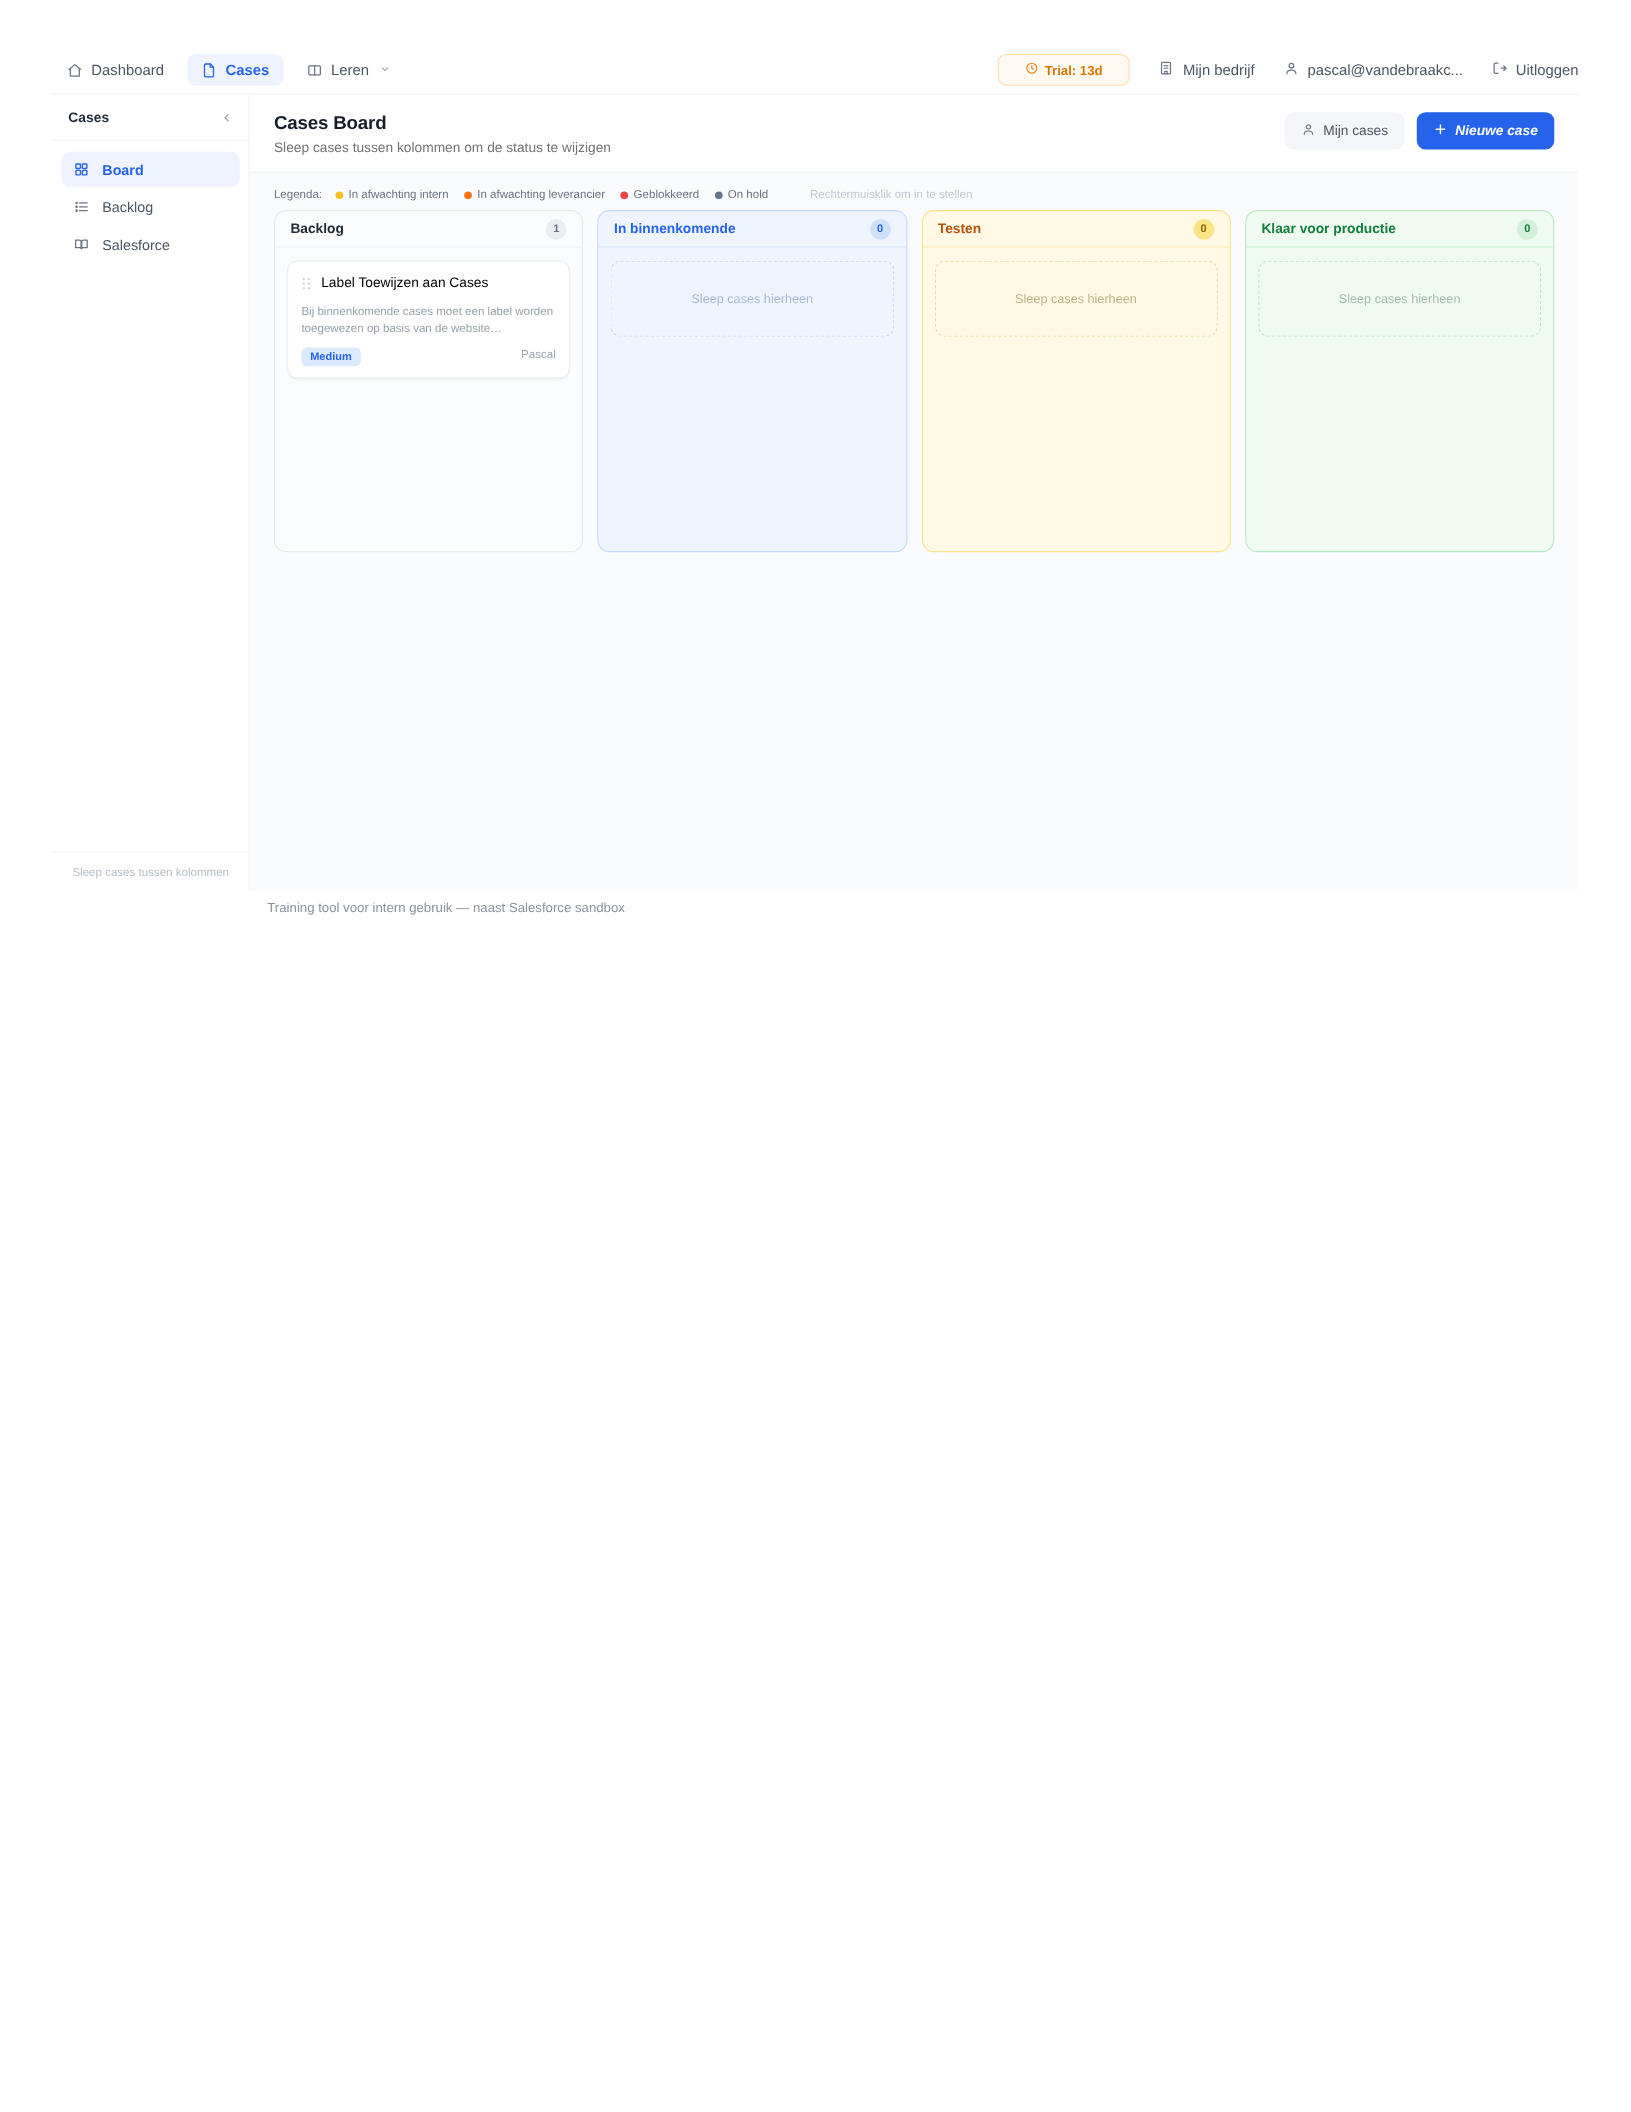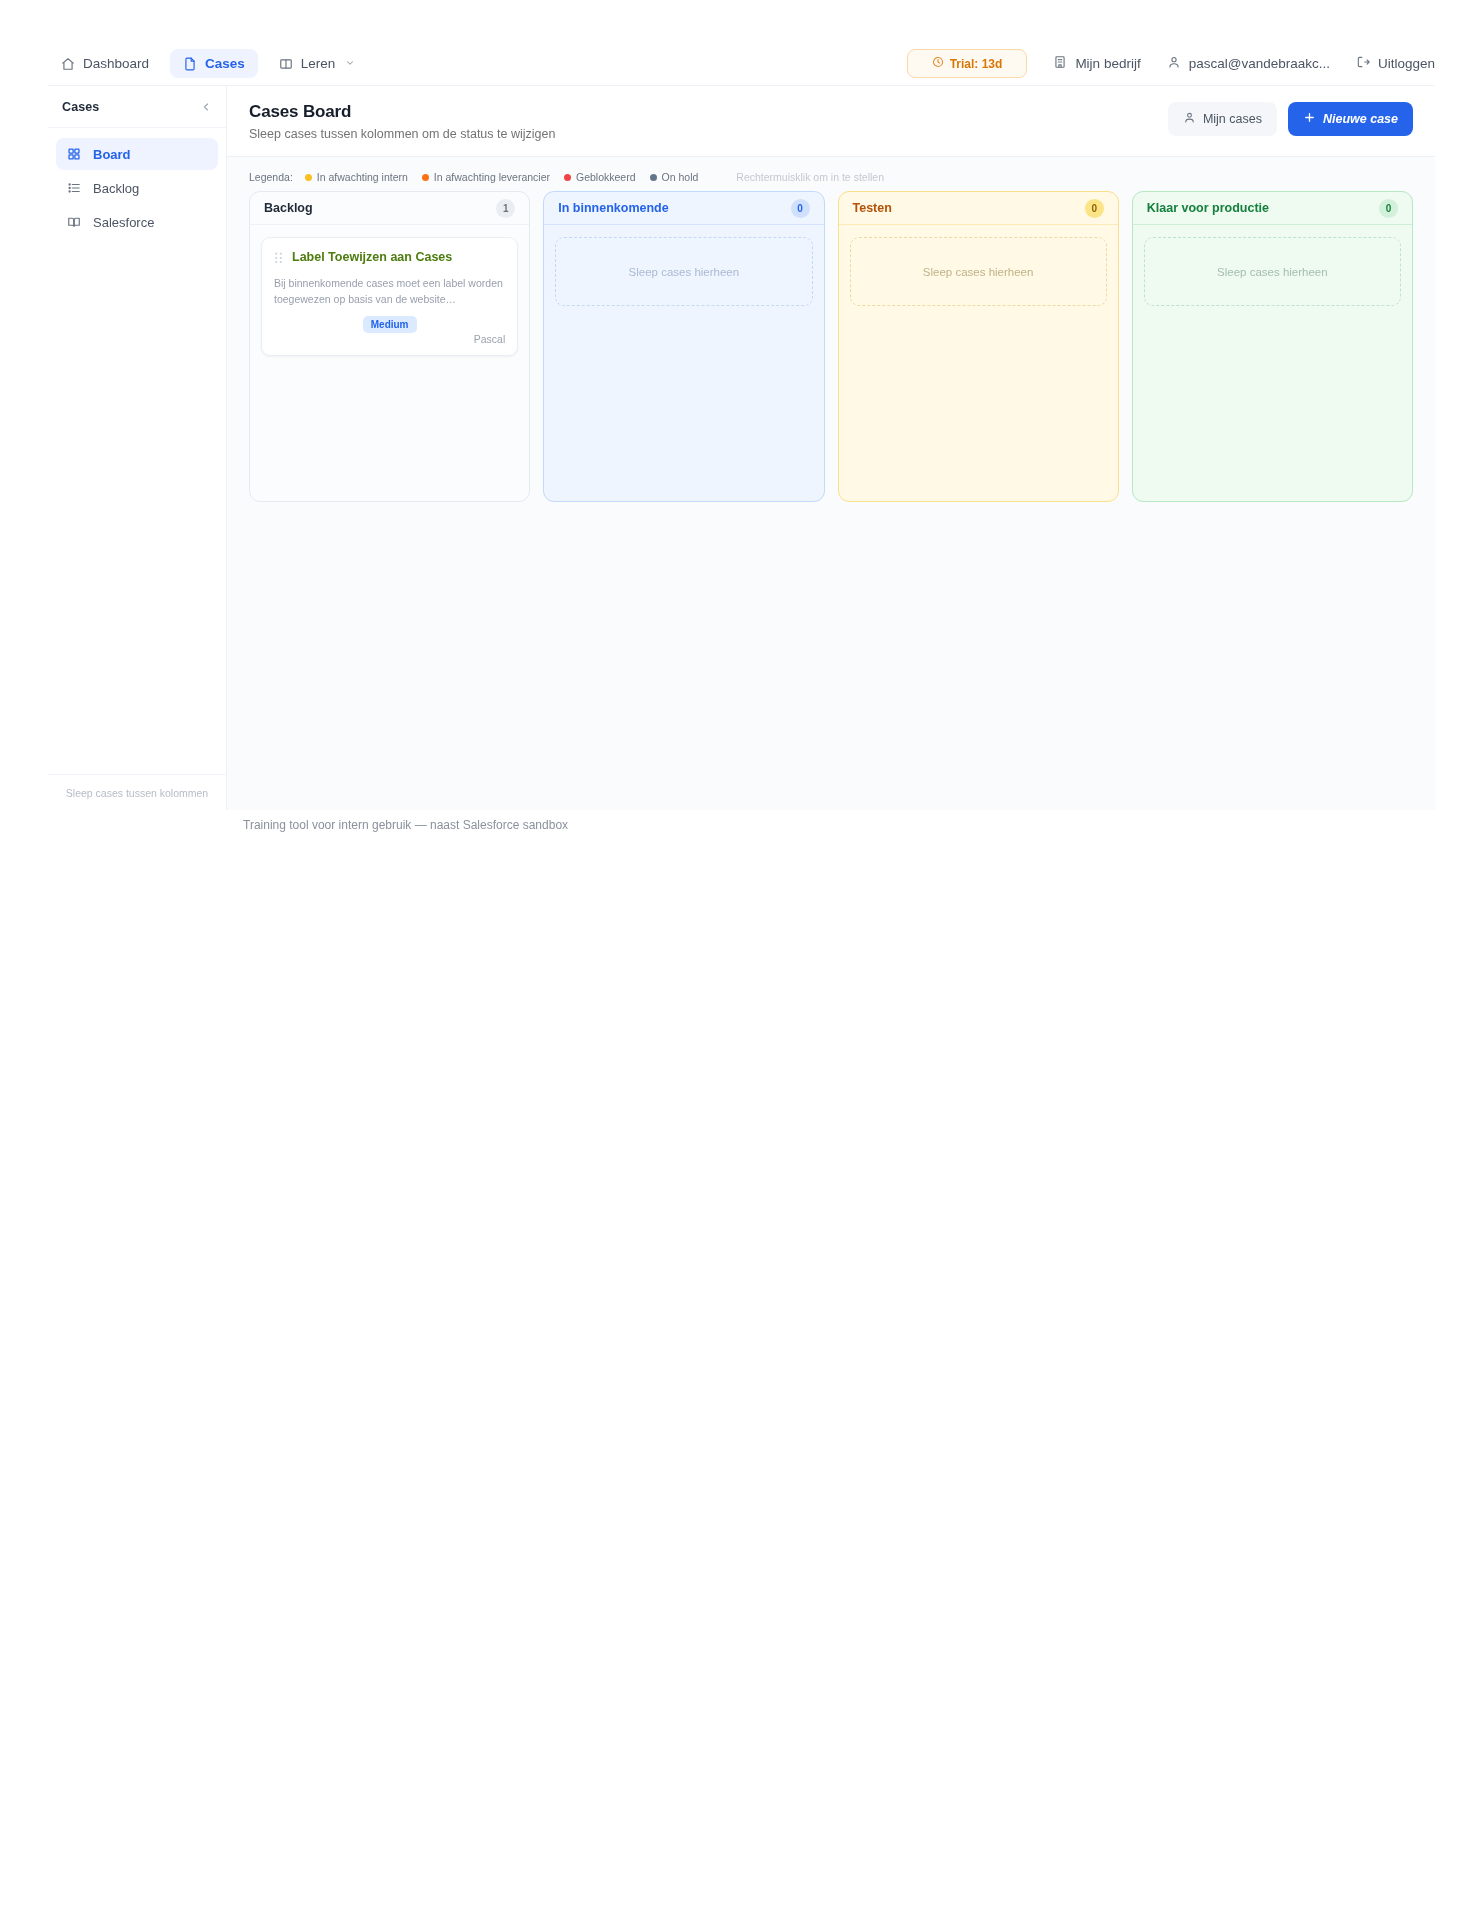--- a/index.html
+++ b/index.html
@@ -274,35 +274,33 @@
     border: 1px solid #eaeef3;
     border-radius: 9px;
     padding: 11px 12px 10px 12px;
     box-shadow: 0 1px 2px rgba(16,24,40,.05);
     cursor: grab;
   }
   .case-top { display: flex; align-items: flex-start; gap: 9px; }
   .grip { color: #c9cfd9; line-height: 0; padding-top: 3px; }
   .case-title {
     font-size: 12.5px;
-    font-weight: 700;
-    color: #4d7c0f;
+    font-weight: 400;
+    color: #000000;
     line-height: 1.3;
   }
   .case-desc {
     margin-top: 11px;
     font-size: 10.5px;
     color: #98a0ac;
     line-height: 1.5;
   }
   .case-foot {
     margin-top: 8px;
     display: flex;
-    align-items: center;
-    flex-direction: column;
   }
   .chip {
     background: #dbeafe;
     color: #2563eb;
     font-size: 10px;
     font-weight: 700;
     border-radius: 5px;
     padding: 3px 8px;
   }
   .case-owner { margin-left: auto; font-size: 10.5px; color: #9aa3af; }

